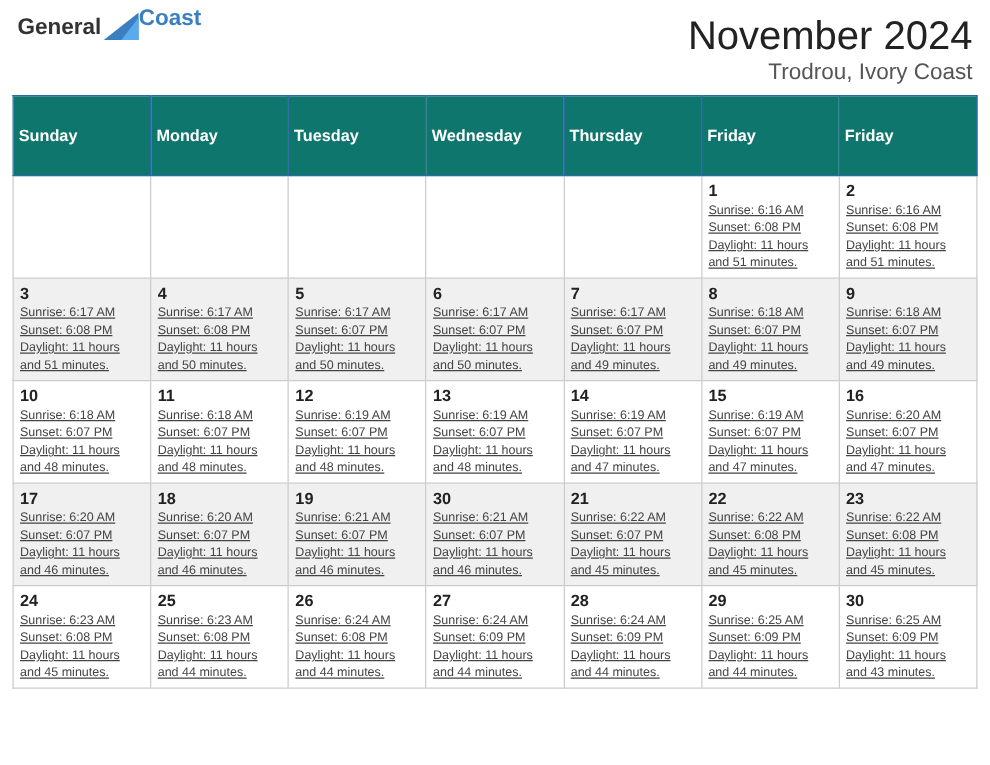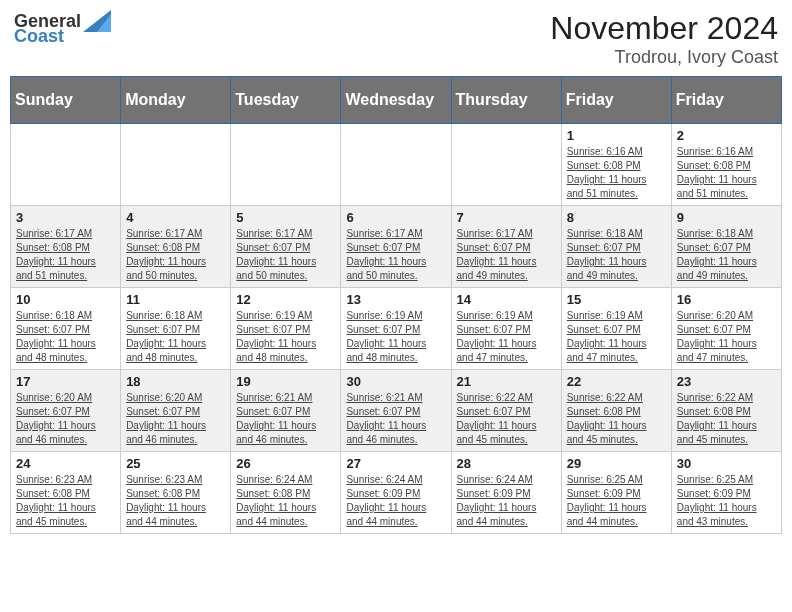--- a/index.html
+++ b/index.html
@@ -48,25 +48,25 @@
     }
     .location {
       font-size: 18px;
       color: #555;
     }
     .calendar {
       width: 100%;
       border-collapse: collapse;
     }
     .calendar th {
-      background: #737373;
+      background: #0f766e;
       color: #fff;
-      font-size: 16px;
+      font-size: 13px;
       font-weight: bold;
-      padding: 14px 4px;
+      padding: 24px 4px;
       text-align: left;
       border: 1px solid #2a6aaa;
     }
     .calendar td {
       vertical-align: top;
       padding: 4px 5px;
       border: 1px solid #ccc;
       font-size: 10.5px;
       color: #333;
       background: #fff;
@@ -97,21 +97,21 @@
     }
     .calendar tbody tr:nth-child(even) td {
       background: #f0f0f0;
     }
   </style>
 </head>
 <body>
 
 <div class="header">
   <div class="logo">
-    <div style="display:flex;flex-direction:column;align-items:flex-start;">
+    <div style="display:flex;flex-direction:row;align-items:flex-start;">
       <div style="display:flex;align-items:center;">
         <span class="logo-text-general">General</span>
         <svg class="logo-icon" viewBox="0 0 28 22" xmlns="http://www.w3.org/2000/svg">
           <polygon points="0,22 28,0 28,22" fill="#3a7fc1"></polygon>
           <polygon points="14,22 28,4 28,22" fill="#5aabee"></polygon>
         </svg>
       </div>
       <span class="logo-text-blue" style="margin-top:-6px;">Coast</span>
     </div>
   </div>

